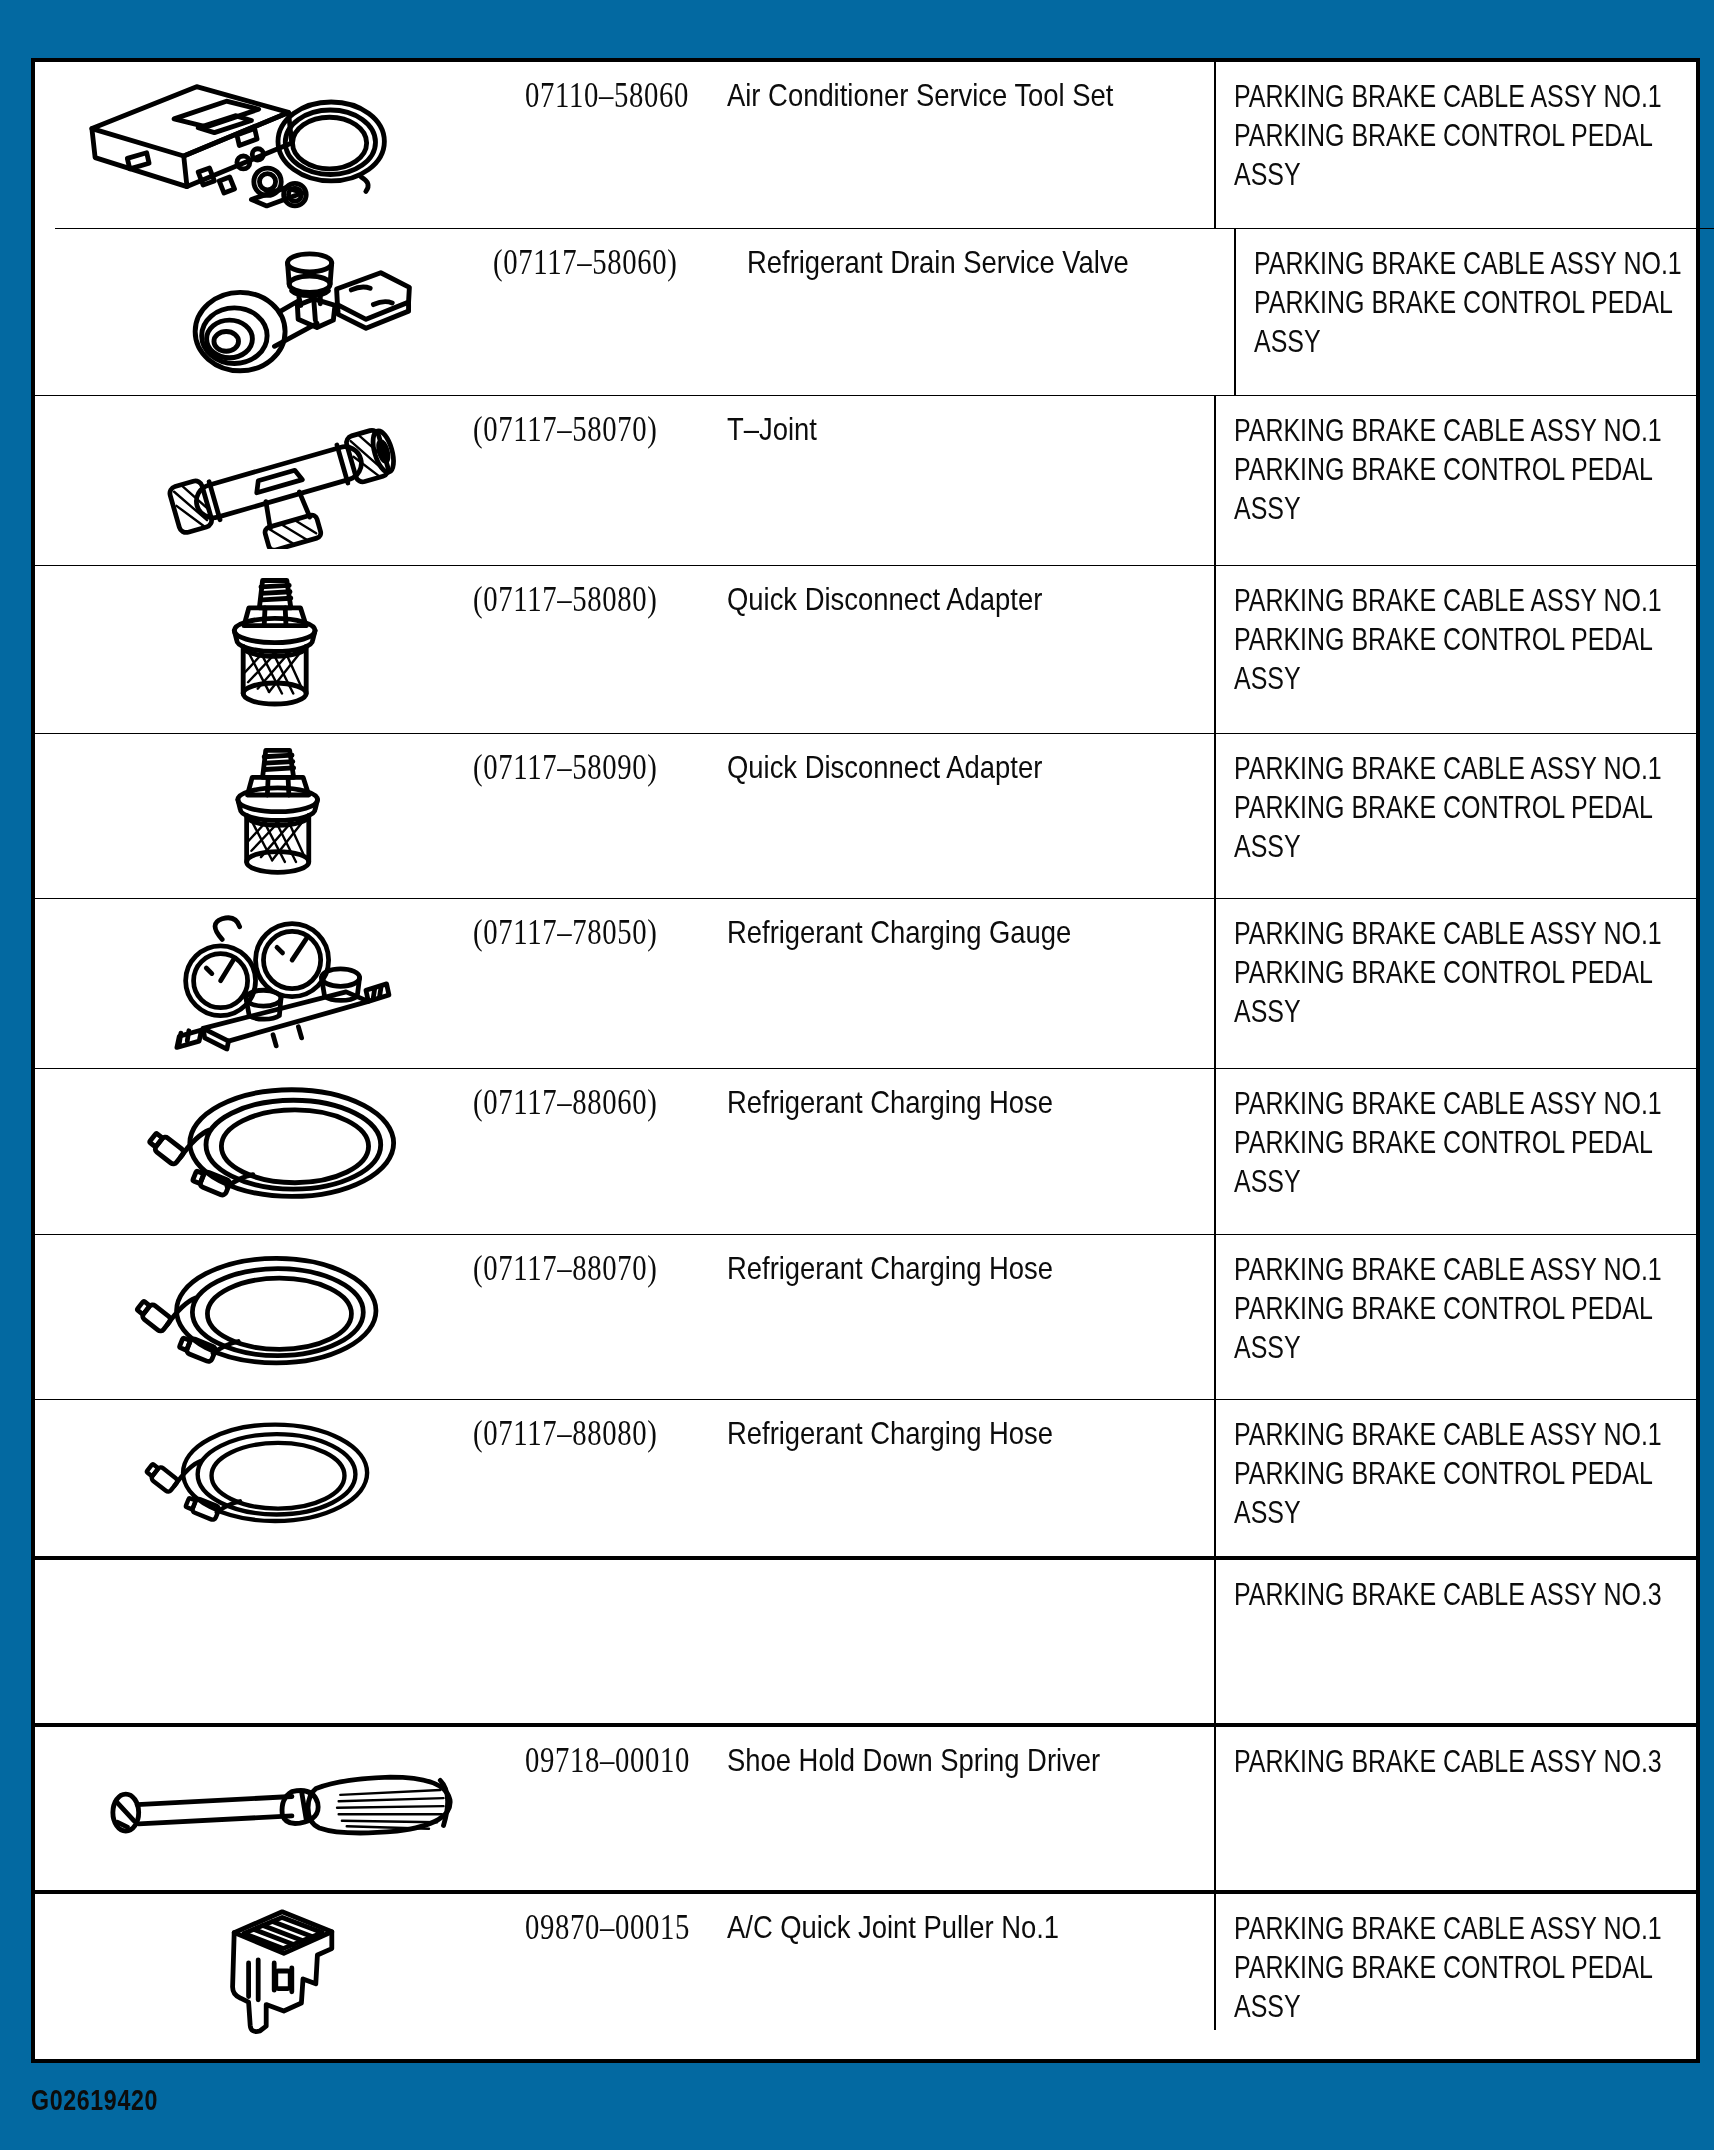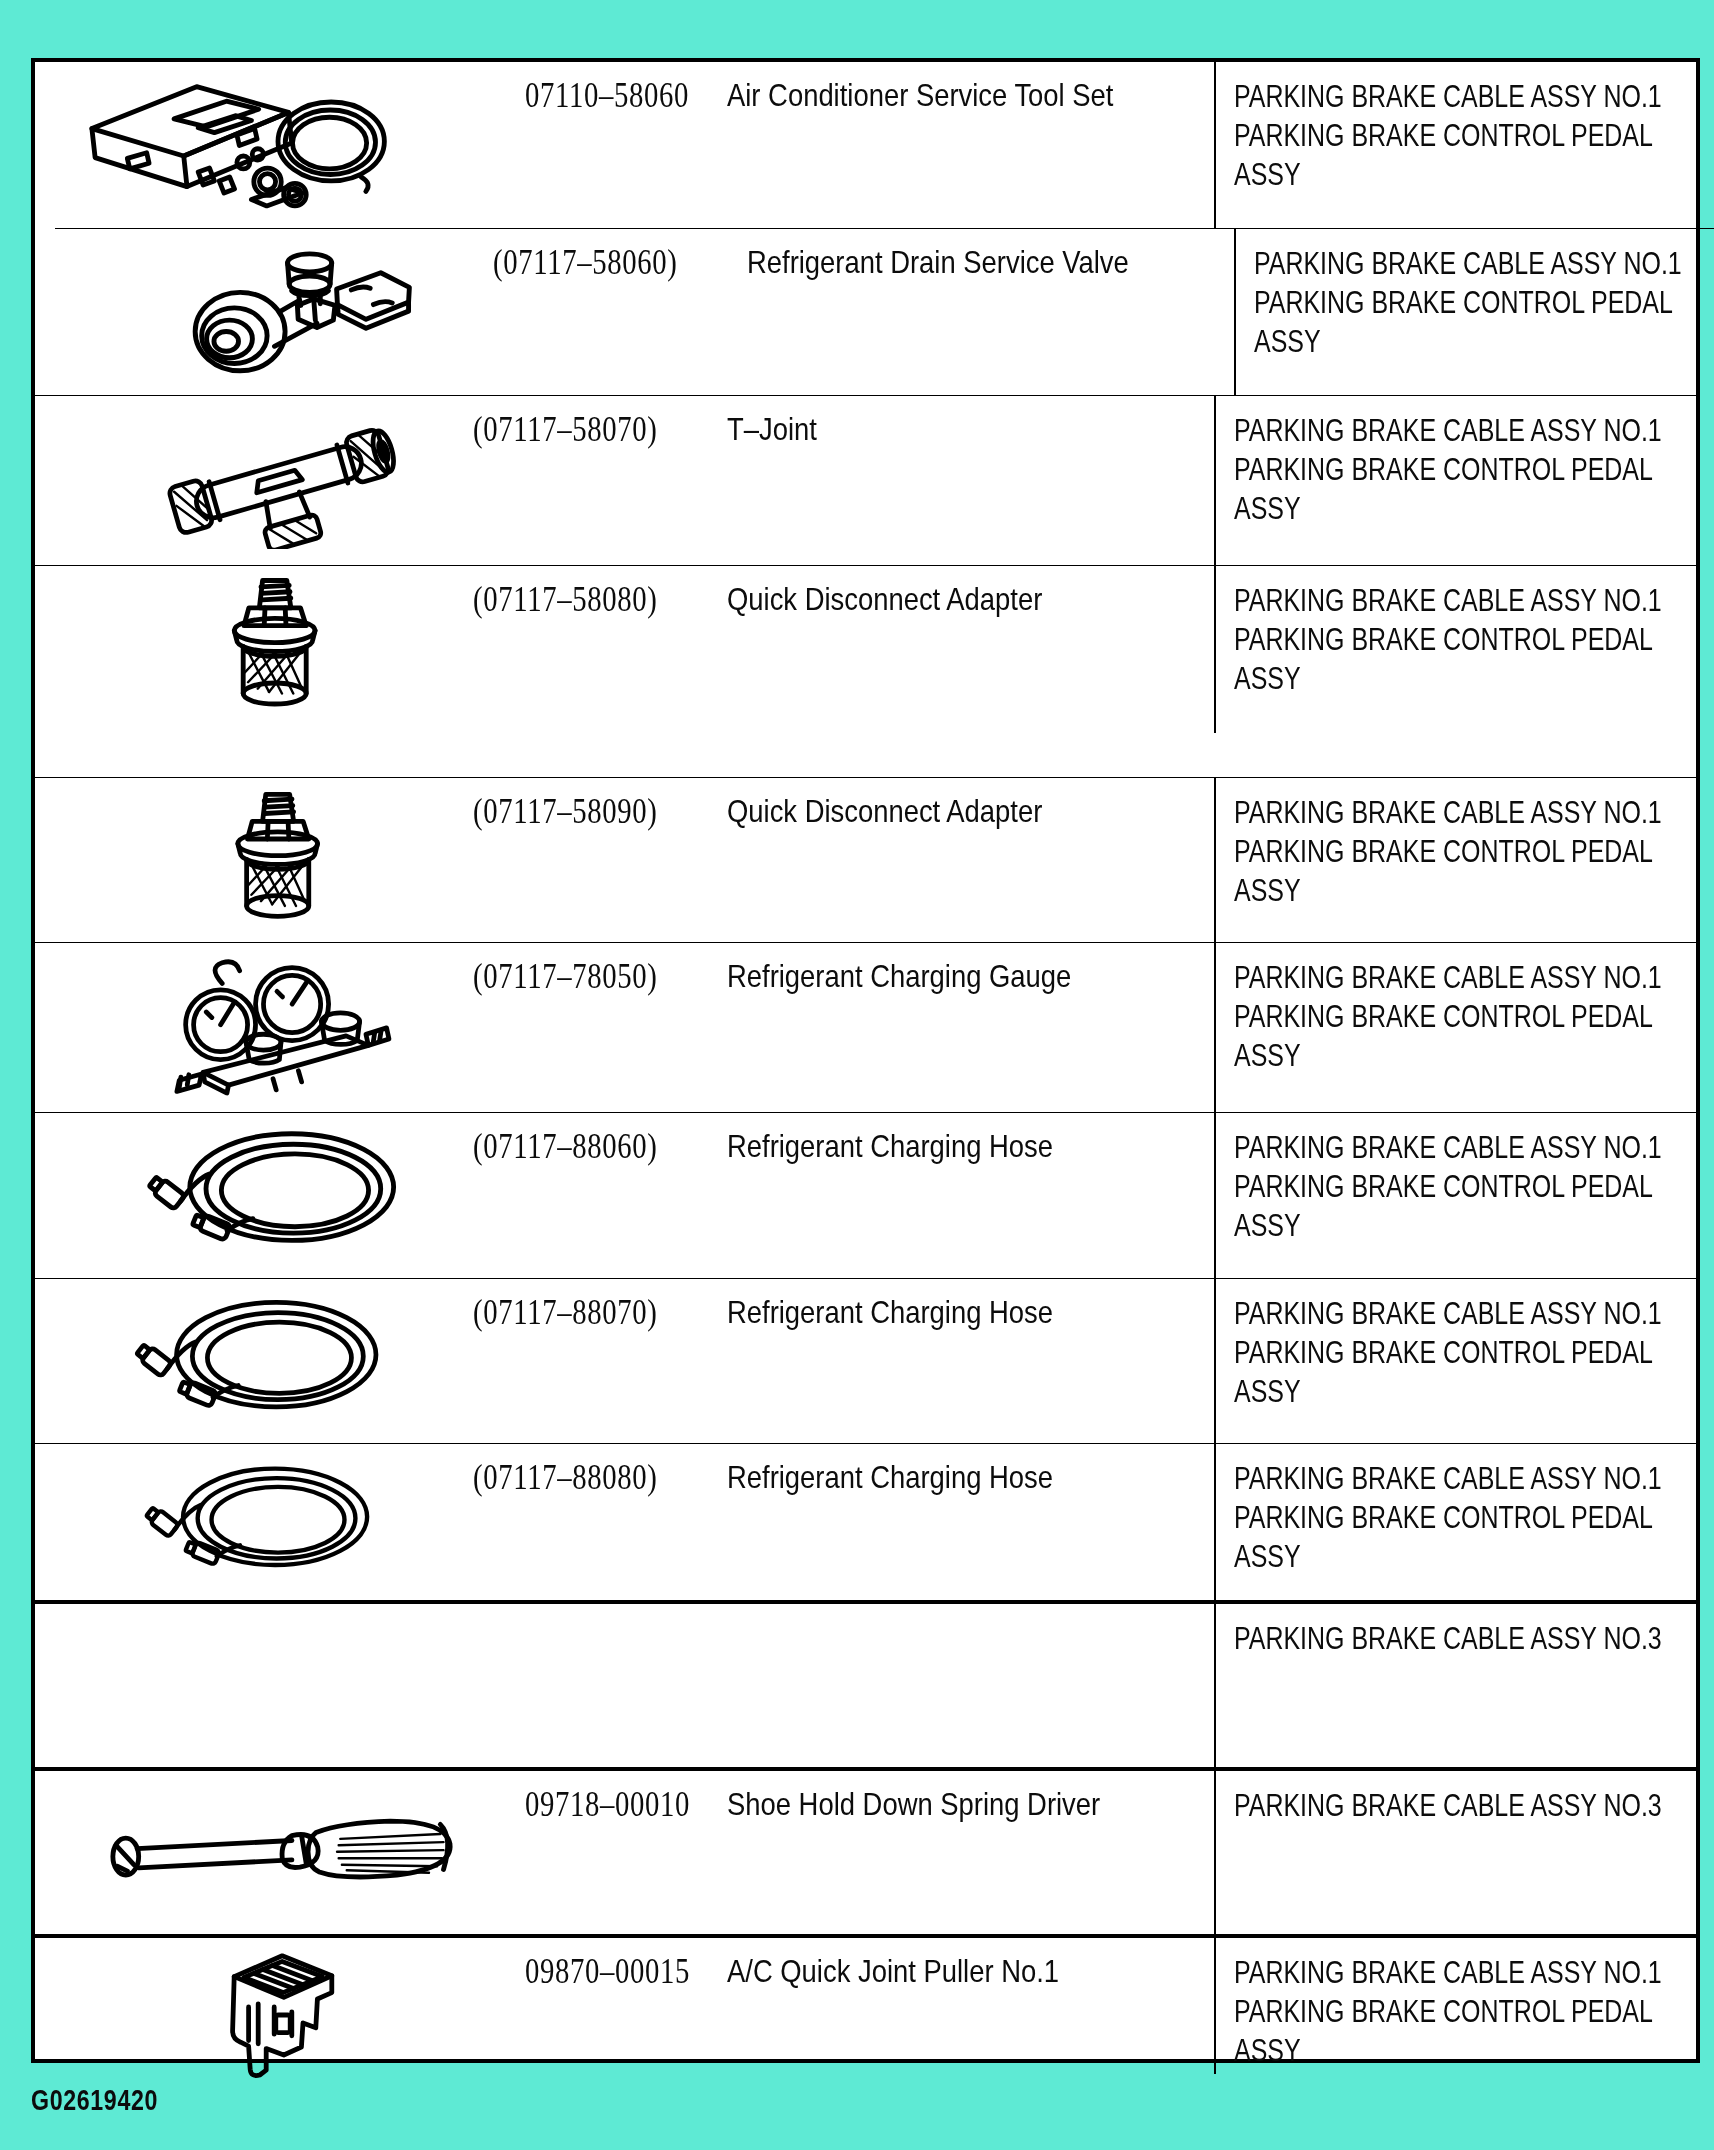--- a/index.html
+++ b/index.html
@@ -1,21 +1,21 @@
 <!DOCTYPE html>
 <html style="font-size:13px"><head>
 <meta charset="utf-8">
 <style>
   html,body{margin:0;padding:0;background:#ffffff;}
   body{
     width:1715px;height:2151px;position:relative;overflow:hidden;
     font-family:"Liberation Sans",sans-serif;color:#0c0c0c;
     -webkit-font-smoothing:antialiased;
   }
-  .page{position:absolute;inset:0;background:#5eead4;}
+  .page{position:absolute;inset:0;background:#0369a1;}
 
   .sst-table{
     position:absolute;left:31px;top:58px;width:1669px;height:2005px;
     box-sizing:border-box;border:4px solid #000;background:#fff;
   }
   .row{
     position:relative;box-sizing:border-box;width:100%;
     border-top:1.6px solid #000;
   }
   .row:first-child{border-top:none;}
@@ -192,21 +192,21 @@
       <span class="part-number paren">(07117–58080)</span>
       <span class="tool-name">Quick Disconnect Adapter</span>
     </div>
     <div class="cell-right">
       <div class="assembly">
             <div>PARKING BRAKE CABLE ASSY NO.1</div>
             <div>PARKING BRAKE CONTROL PEDAL ASSY</div>
           </div>
     </div>
   </div>
-      <div class="row" style="height: 165px; margin-top: 44px;">
+      <div class="row" style="height: 165px;">
     <div class="cell-left">
       <div class="illus" style="left: 187px; top: 9.7px; width: 113px; height: 145px;">
             <svg viewBox="0 0 140 182">
               <g stroke="#000" fill="none" stroke-width="6" stroke-linecap="round" stroke-linejoin="round">
 <path d="M54 8 L84 8 L89 42 L50 42 Z"></path>
 <path d="M52 16 L87 14 M53 24 L88 22 M53 32 L89 30"></path>
 <path d="M37 42 L101 42 L108 64 L31 64 Z"></path>
                 <path d="M57 42 L56 64 M82 42 L83 64"></path>
 <ellipse cx="69" cy="70" rx="50" ry="15"></ellipse>
 <path d="M19 70 L22 82 A47 14 0 0 0 116 82 L119 70"></path>

